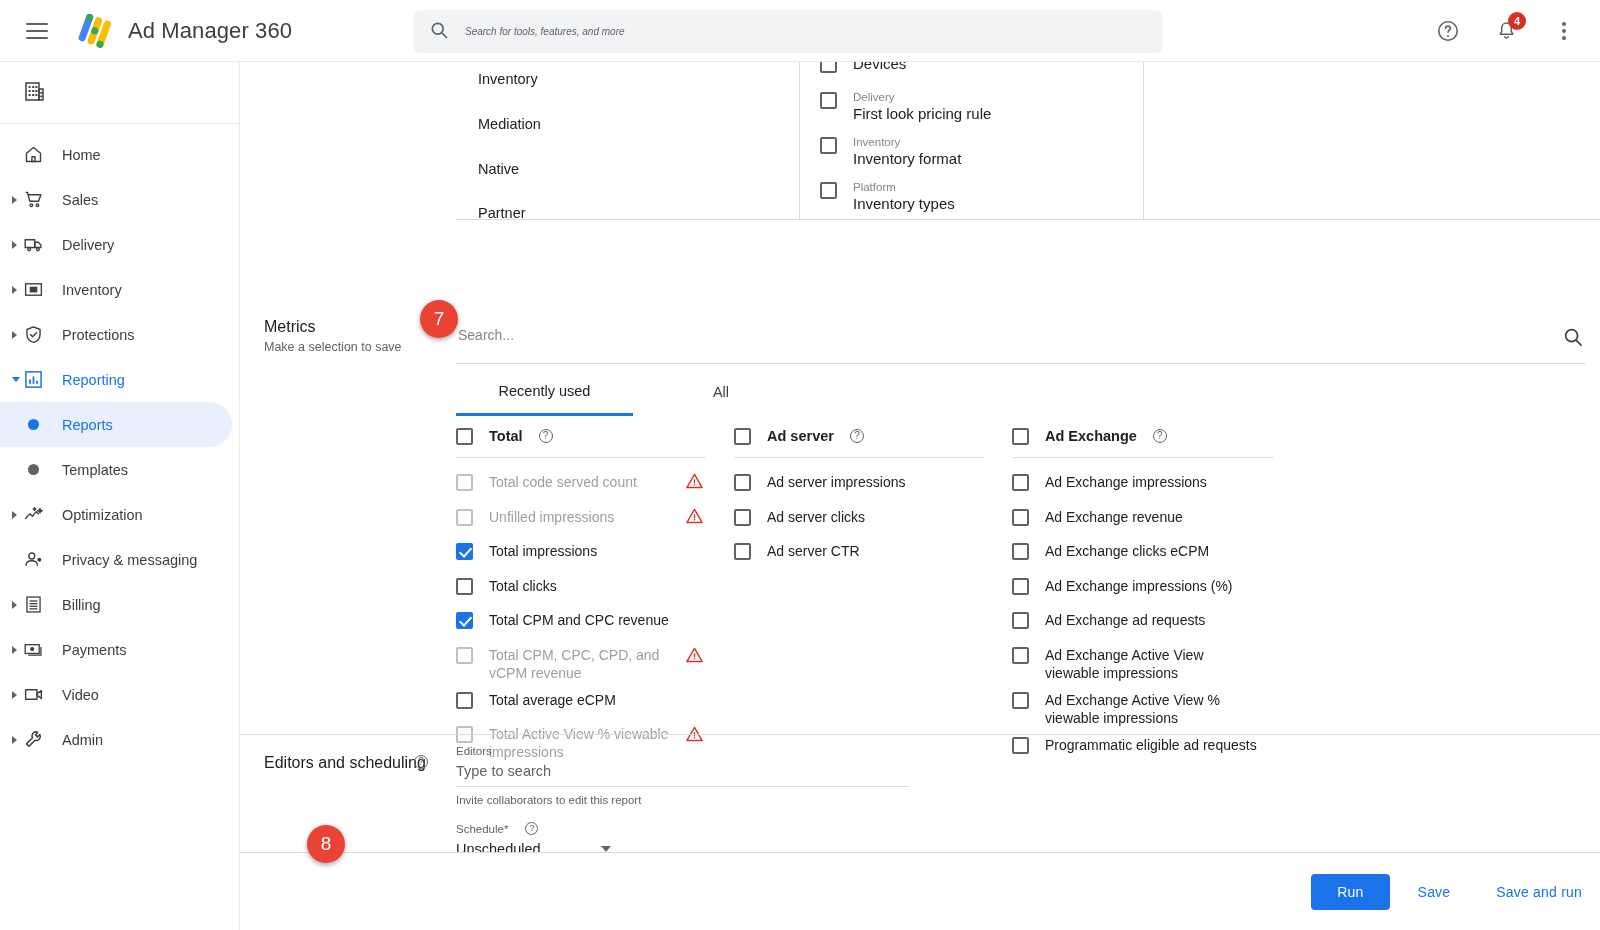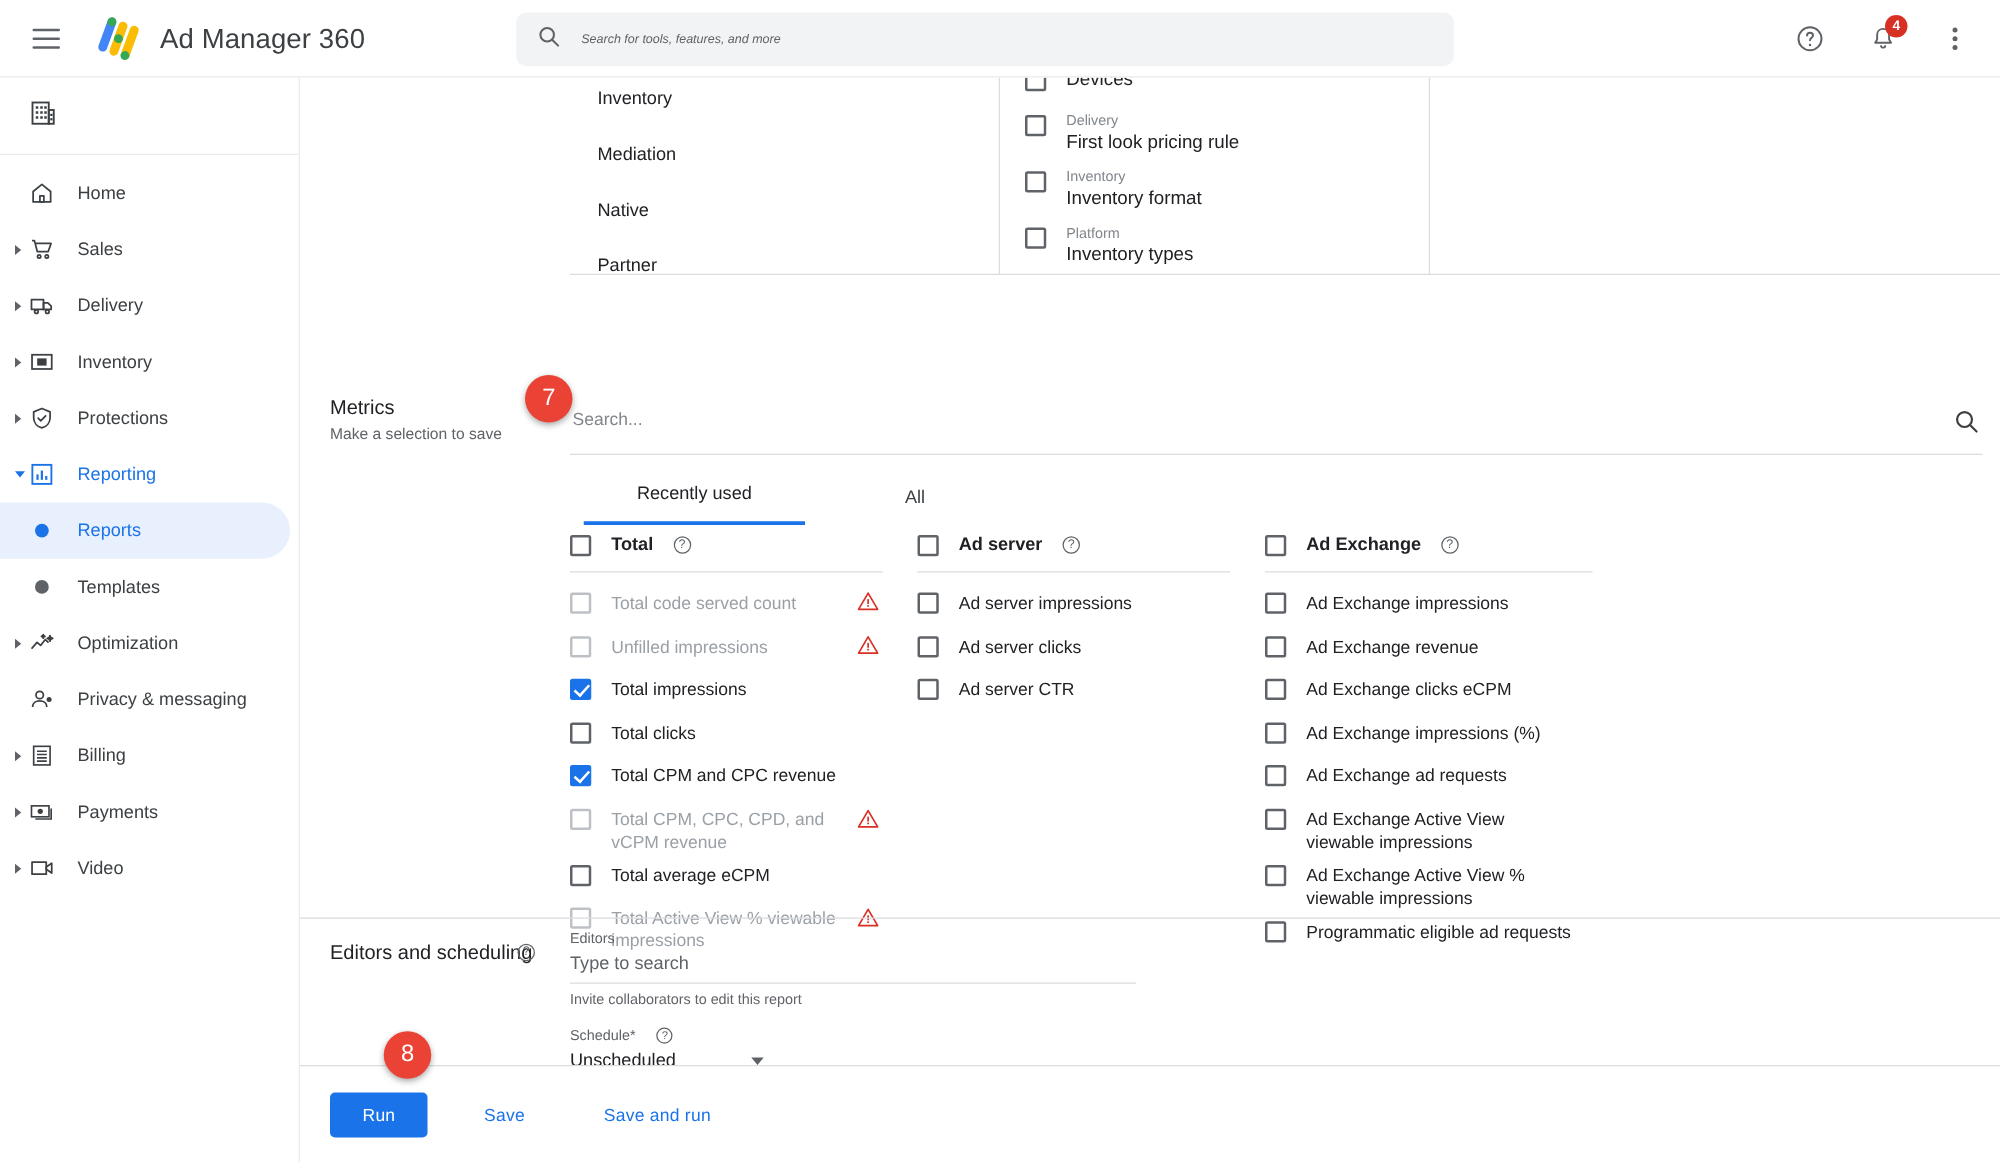--- a/index.html
+++ b/index.html
@@ -131,22 +131,22 @@
     position: absolute; left: 216px; top: 88px; width: 1130px; height: 38px;
     border-bottom: 1px solid #dadce0; display: flex; align-items: flex-start;
     justify-content: space-between;
   }
   .m-search input {
     border: none; outline: none; font-size: 14px; color: #3c4043;
     background: transparent; width: 900px; font-family: "Liberation Sans", sans-serif;
   }
   .m-search input::placeholder { color: #80868b; }
 
-  .tabs { position: absolute; left: 227px; top: 140px; width: 1130px; height: 42px;
-    display: flex; align-items: flex-end; }
+  .tabs { position: absolute; left: 216px; top: 140px; width: 1130px; height: 42px;
+    display: flex; align-items: center; }
   .tab { font-size: 14.5px; color: #3c4043; cursor: pointer; padding-bottom: 14px;
     text-align: center; }
   .tab.sel { color: #202124; border-bottom: 3px solid #1a73e8; }
 
   .m-cols { position: absolute; left: 216px; top: 188px; width: 1130px; display: flex; gap: 0; }
   .m-col { width: 278px; }
   .m-col.wide { width: 300px; }
   .m-head { display: flex; align-items: center; gap: 16px; padding-bottom: 12px;
     border-bottom: 1px solid #dadce0; width: 250px; }
   .m-head .lbl { font-size: 14.5px; font-weight: bold; color: #202124; }
@@ -181,21 +181,21 @@
   .select-box { margin-top: 6px; width: 155px; display: flex; align-items: center;
     justify-content: space-between; border-bottom: 1px solid #5f6368;
     padding-bottom: 6px; cursor: pointer; }
   .select-box .val { font-size: 14.5px; color: #202124; }
   .arrow-dn { width: 0; height: 0; border-left: 5px solid transparent;
     border-right: 5px solid transparent; border-top: 6px solid #5f6368; }
 
   
   .footer { position: absolute; bottom: 0; left: 0; width: 1360px; height: 78px;
     border-top: 1px solid #dadce0; display: flex; align-items: center;
-    padding-left: 24px; gap: 17px; background: #fff; }
+    padding-left: 24px; gap: 0; background: #fff; justify-content: flex-end; }
   .btn-run {
     background: #1a73e8; color: #fff; border: none; border-radius: 4px;
     font-size: 14px; padding: 10px 26px; cursor: pointer; letter-spacing: .2px;
     font-family: "Liberation Sans", sans-serif;
   }
   .btn-text { background: none; border: none; color: #1a73e8; font-size: 14px;
     cursor: pointer; padding: 10px 18px; margin-left: 10px; letter-spacing: .2px;
     font-family: "Liberation Sans", sans-serif; }
 
   
@@ -424,20 +424,29 @@
       <span class="caret"></span>
       <span class="nav-icon">
         <svg width="21" height="21" viewBox="0 0 24 24" fill="none" stroke="#3c4043" stroke-width="1.6" stroke-linejoin="round">
           <rect x="3" y="6.5" width="13" height="11"></rect>
             <path d="M16 11l5-3.5v9L16 13z"></path>
         </svg>
       </span>
       <span>Video</span>
     </div>
 
+    <div class="nav-item">
+      <span class="caret"></span>
+      <span class="nav-icon">
+        <svg width="21" height="21" viewBox="0 0 24 24" fill="none" stroke="#3c4043" stroke-width="1.7" stroke-linejoin="round" stroke-linecap="round">
+          <path d="M15.5 3.2a4.7 4.7 0 0 0-4.6 6.9L4 17l2.8 2.8 6.9-6.9a4.7 4.7 0 0 0 5.6-6.6l-2.7 2.7-2.3-2.3 2.6-2.6a4.8 4.8 0 0 0-1.4-.9z"></path>
+        </svg>
+      </span>
+      <span>Admin</span>
+    </div>
 
   </div>
 </div>
 
 <div class="main">
 
   <div class="dims-panel">
     <div class="dims-col c1">
       <div class="dim-text" style="top:9px">Inventory</div>
       <div class="dim-text" style="top:54px">Mediation</div>

